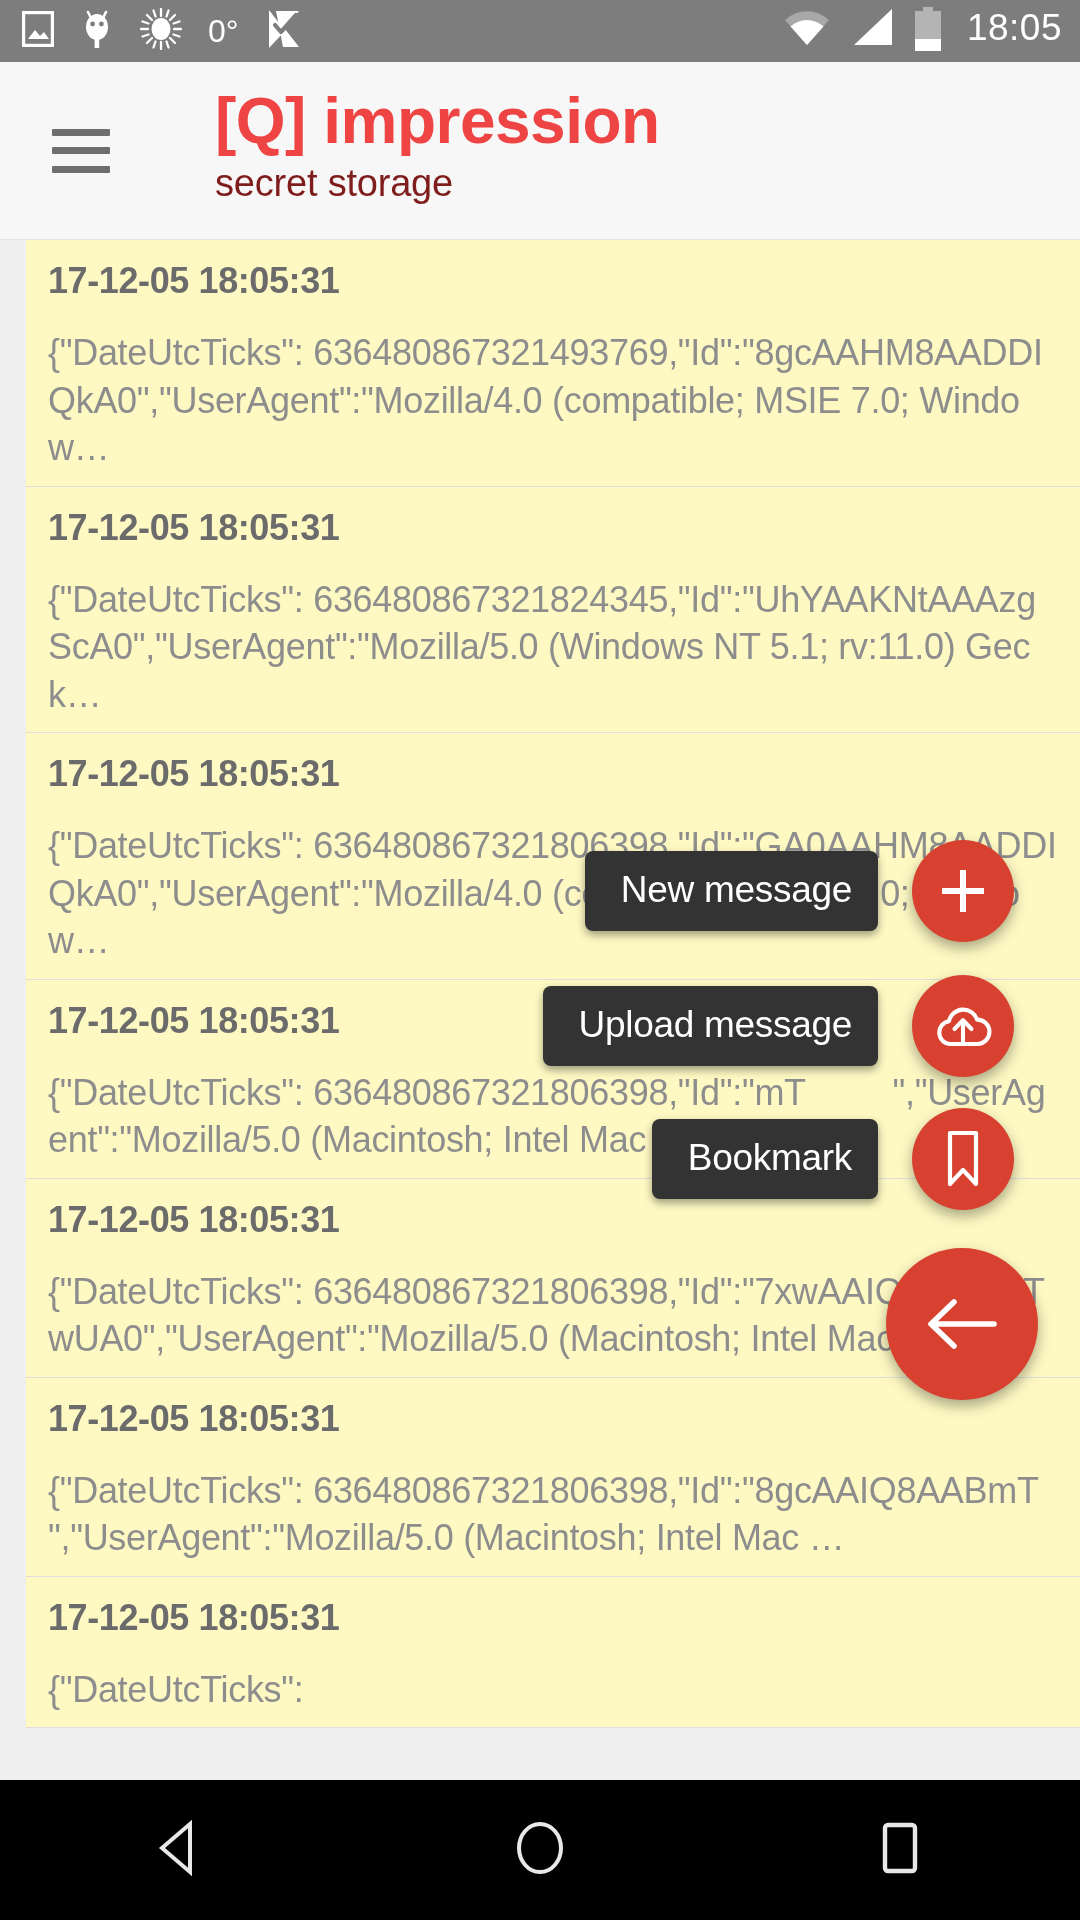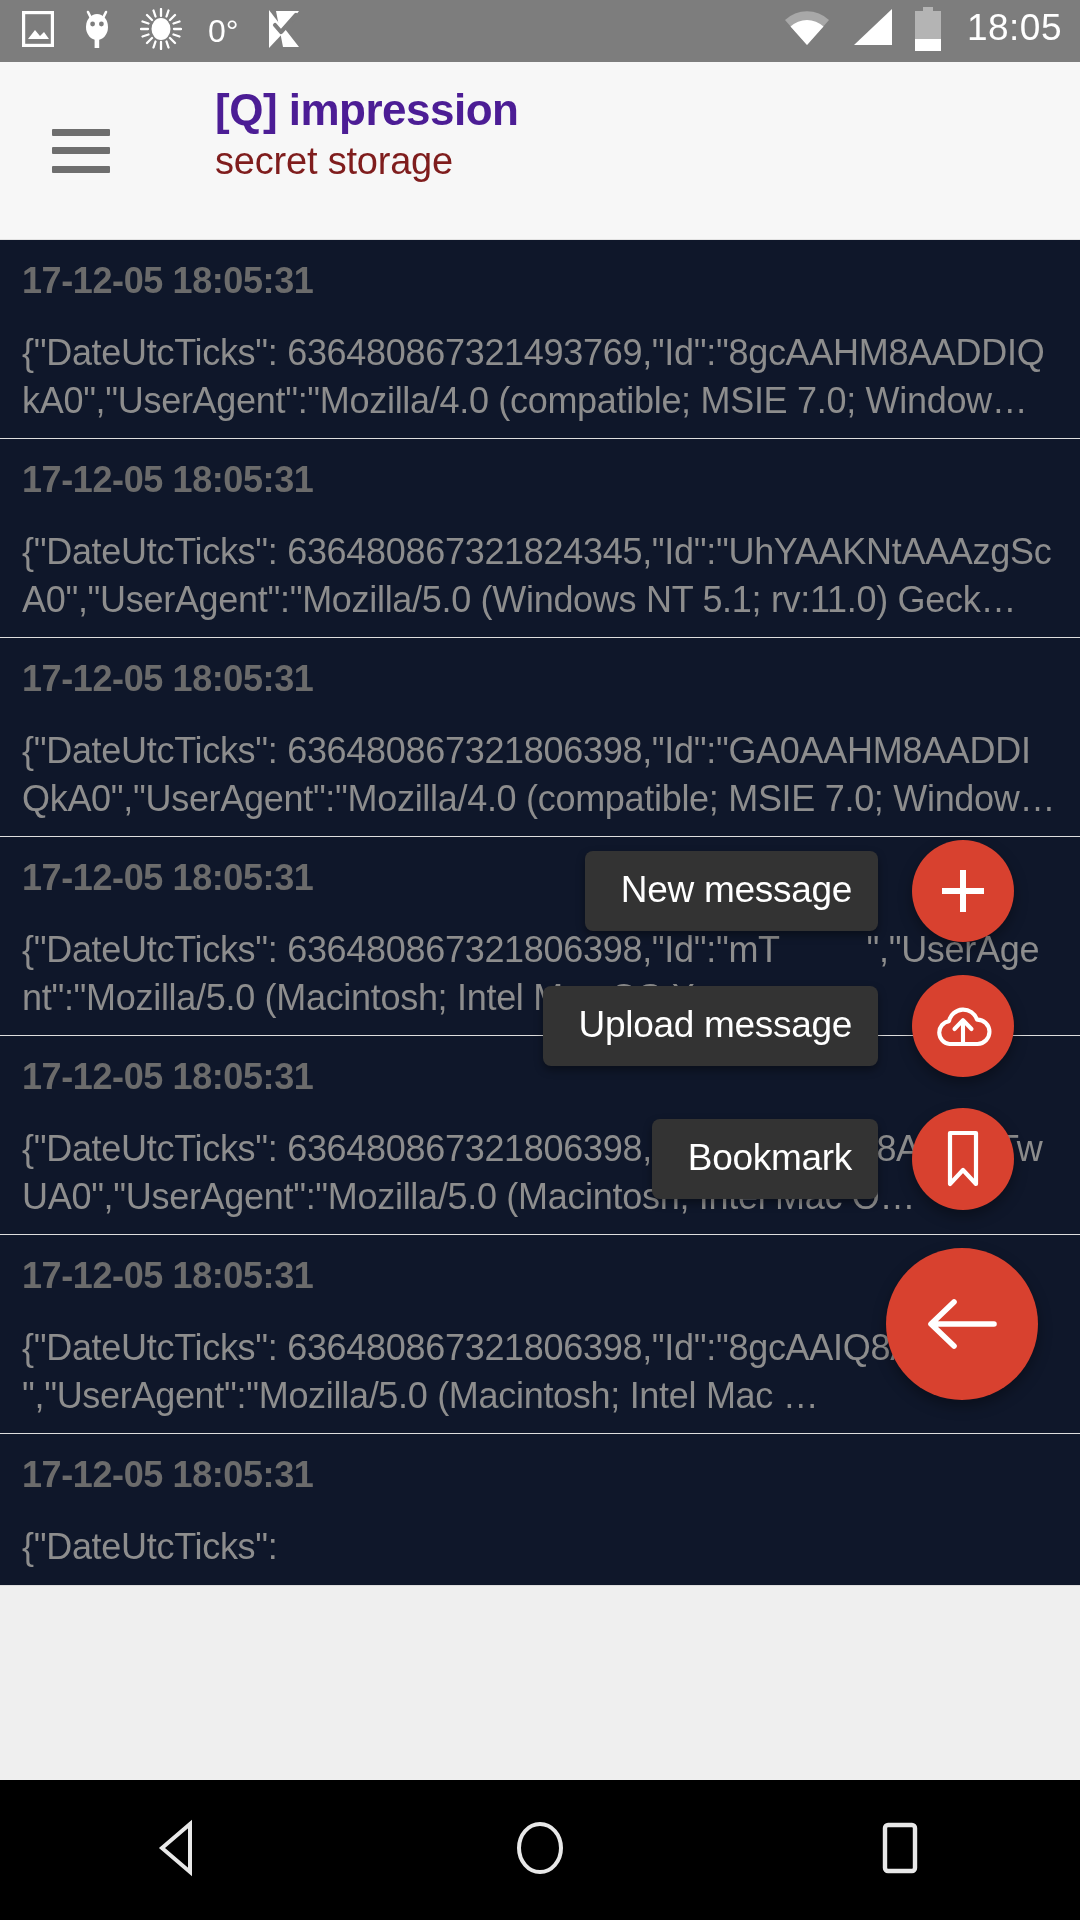--- a/index.html
+++ b/index.html
@@ -29,26 +29,26 @@
     background:#f7f7f7; z-index:30;
     border-bottom:1px solid #e2e2e2;
   }
   .hamburger {
     position:absolute; left:52px; top:50%; transform:translateY(-50%);
     width:58px; height:44px; display:flex; flex-direction:column;
     justify-content:space-between; cursor:pointer;
   }
   .hamburger i { display:block; height:7px; background:#6e6e6e; border-radius:1px; }
   .titlewrap { position:absolute; left:215px; top:24px; }
-  .apptitle { font-size:44px; color:#4c1d95; font-weight:700; line-height:1.1; letter-spacing:-.5px; }
+  .apptitle { font-size:64px; color:#ef4444; font-weight:700; line-height:1.1; letter-spacing:-.5px; }
   .appsub { font-size:38px; color:#7f1d1d; font-weight:400; margin-top:6px; letter-spacing:-.2px; }
 
   
   .list { position:absolute; top:240px; left:0; width:1080px; bottom:140px; overflow:hidden; background:#efefef; }
-  .row { position:relative; border-bottom:1px solid #dedede; padding:18px 22px 14px 22px; background:#0f172a; }
+  .row { position:relative; border-bottom:1px solid #dedede; padding:18px 22px 14px 22px; background:#fef9c3;margin-left:26px; }
   .row-date { font-size:36px; font-weight:700; color:#6b6b6b; letter-spacing:-.4px; line-height:1.25; }
   .row-body {
     margin-top:26px; font-size:36px; color:#8d8d8d; line-height:1.32;
     letter-spacing:-.3px; word-break:break-all; white-space:pre-wrap;
   }
 
   
   .fabzone { position:absolute; right:0; top:240px; bottom:140px; width:1080px; pointer-events:none; z-index:25; }
   .fab-item { position:absolute; right:0; display:flex; align-items:center; justify-content:flex-end; pointer-events:auto; }
   .fab-label {

